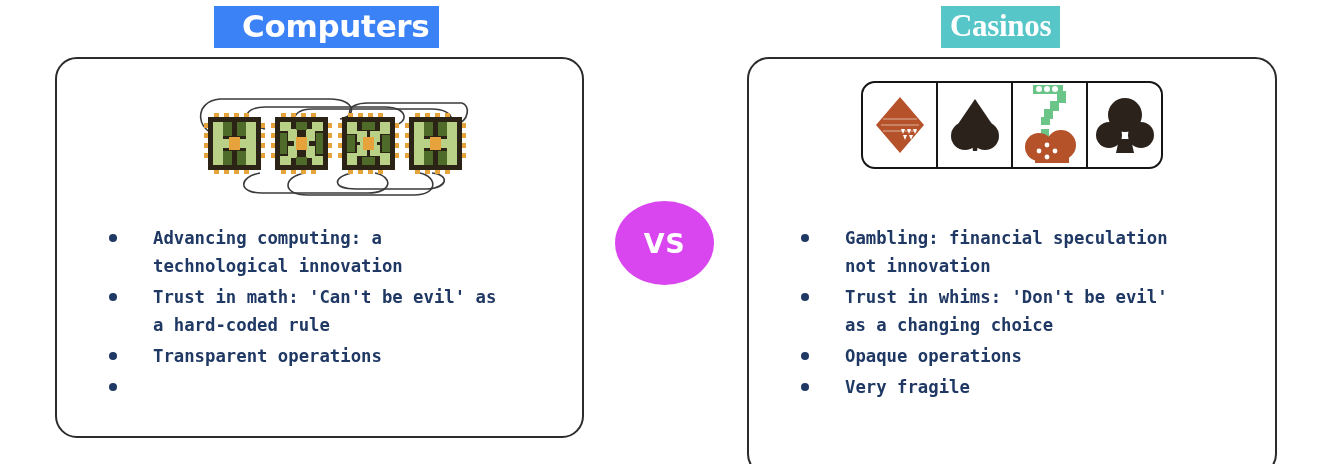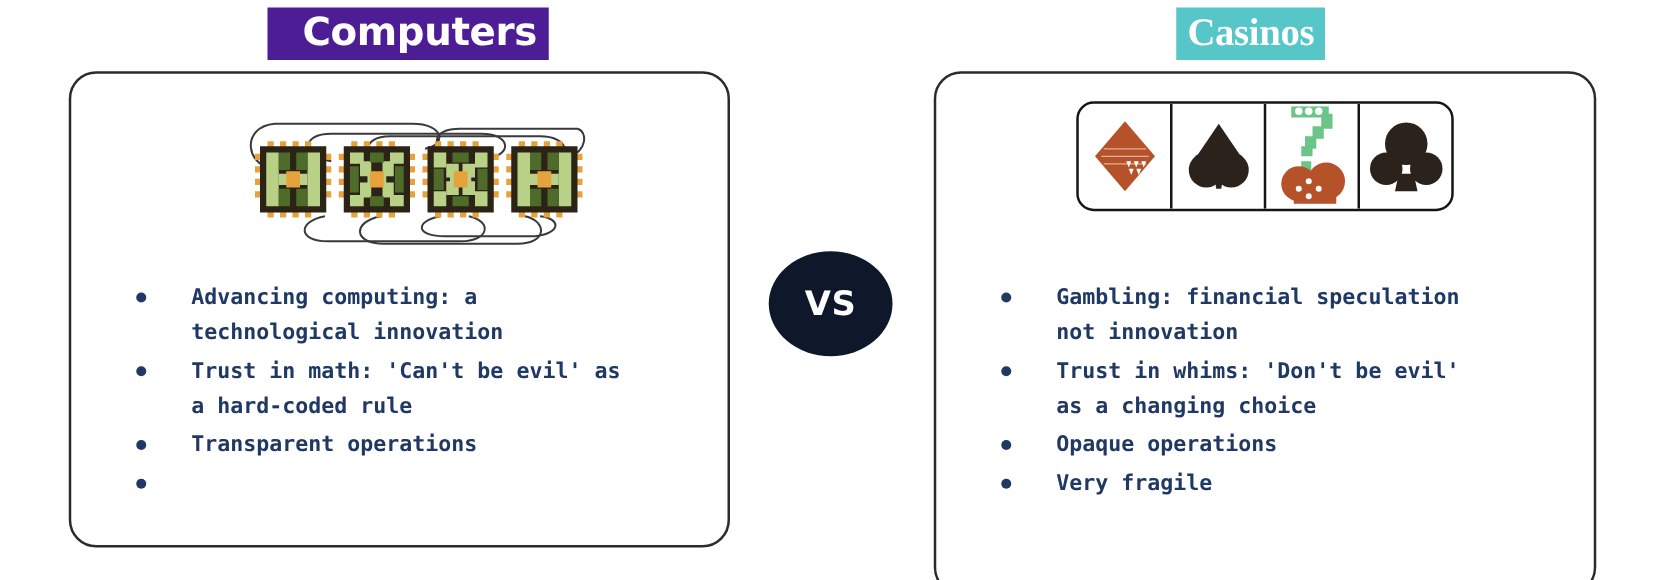--- a/index.html
+++ b/index.html
@@ -21,21 +21,21 @@
     top: 6px;
     font-family: "DejaVu Sans", sans-serif;
     font-weight: bold;
     font-size: 31px;
     line-height: 38px;
     color: #ffffff;
     padding: 1px 9px 3px 9px;
     white-space: nowrap;
     letter-spacing: -0.3px;
   }
-  #title-left  { left: 214px; background: #4c1d95; padding-left: 28px; }
+  #title-left  { left: 214px; background: #3b82f6; padding-left: 28px; }
   #title-right { left: 941px; background: #57c6c8; font-family: Liberation Serif, serif; }
 
   
   .panel {
     position: absolute;
     border: 2px solid #2b2b2b;
     border-radius: 22px;
     background: #ffffff;
     box-sizing: border-box;
     padding-left: 44px;
@@ -52,21 +52,21 @@
   #panel-right { left: 747px; top: 57px; width: 530px; height: 419px; }
 
   
   #vs-badge {
     position: absolute;
     left: 615px;
     top: 201px;
     width: 99px;
     height: 84px;
     border-radius: 50%;
-    background: #0f172a;
+    background: #d946ef;
     display: flex;
     align-items: center;
     justify-content: center;
     font-family: "DejaVu Sans", sans-serif;
     font-weight: bold;
     font-size: 27px;
     color: #ffffff;
     letter-spacing: 0.5px;
   }
 

